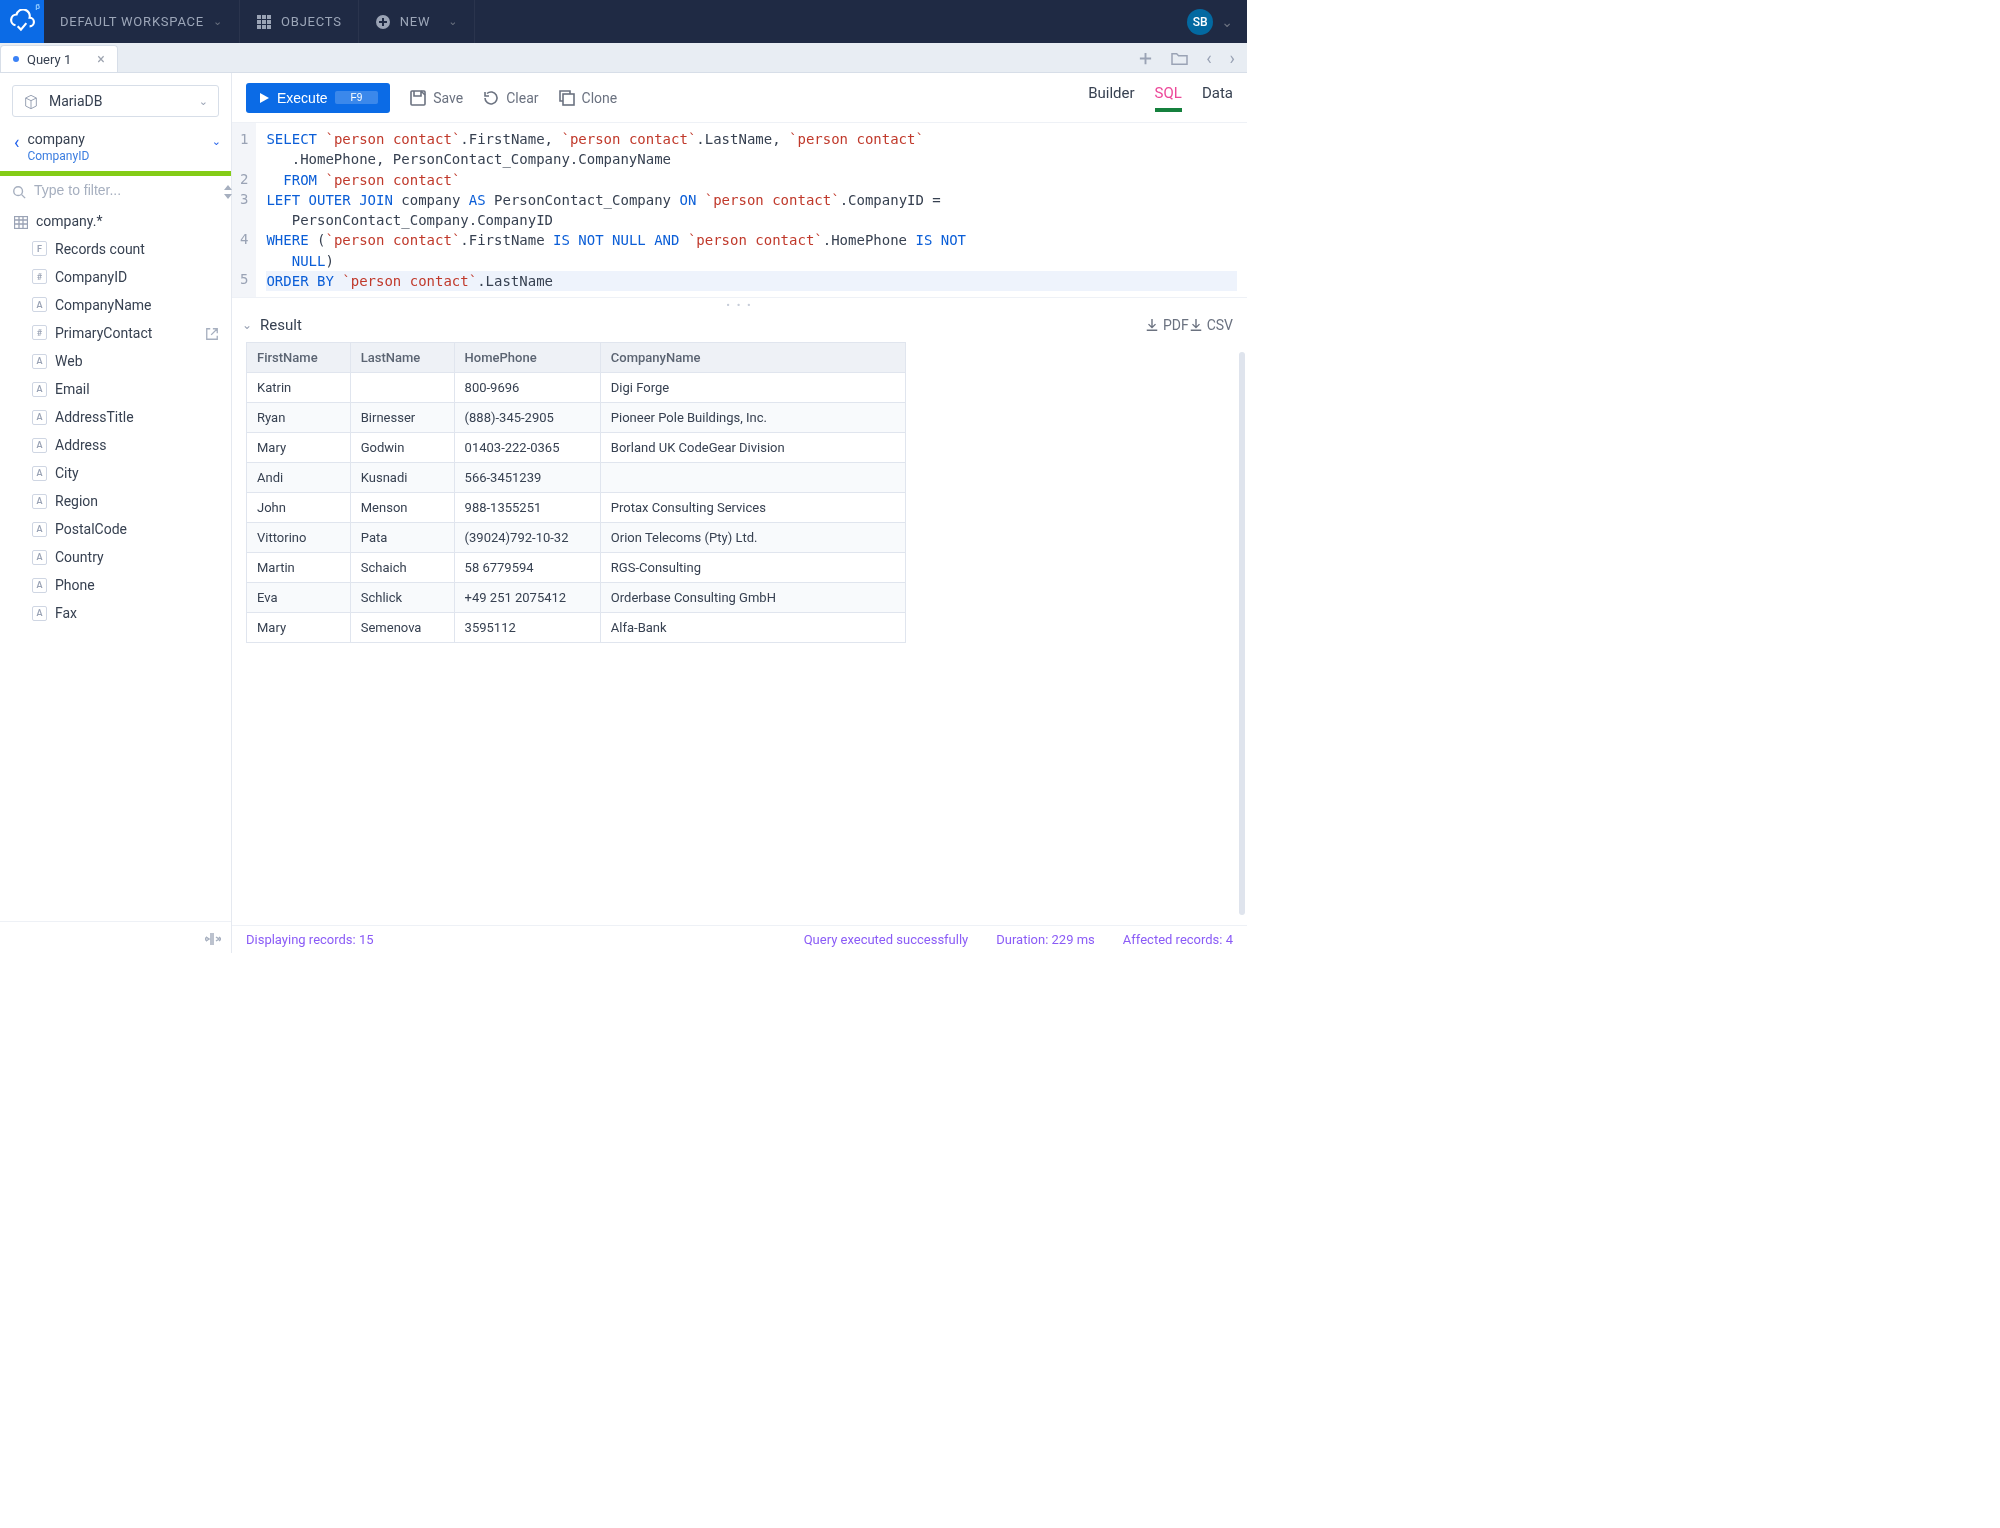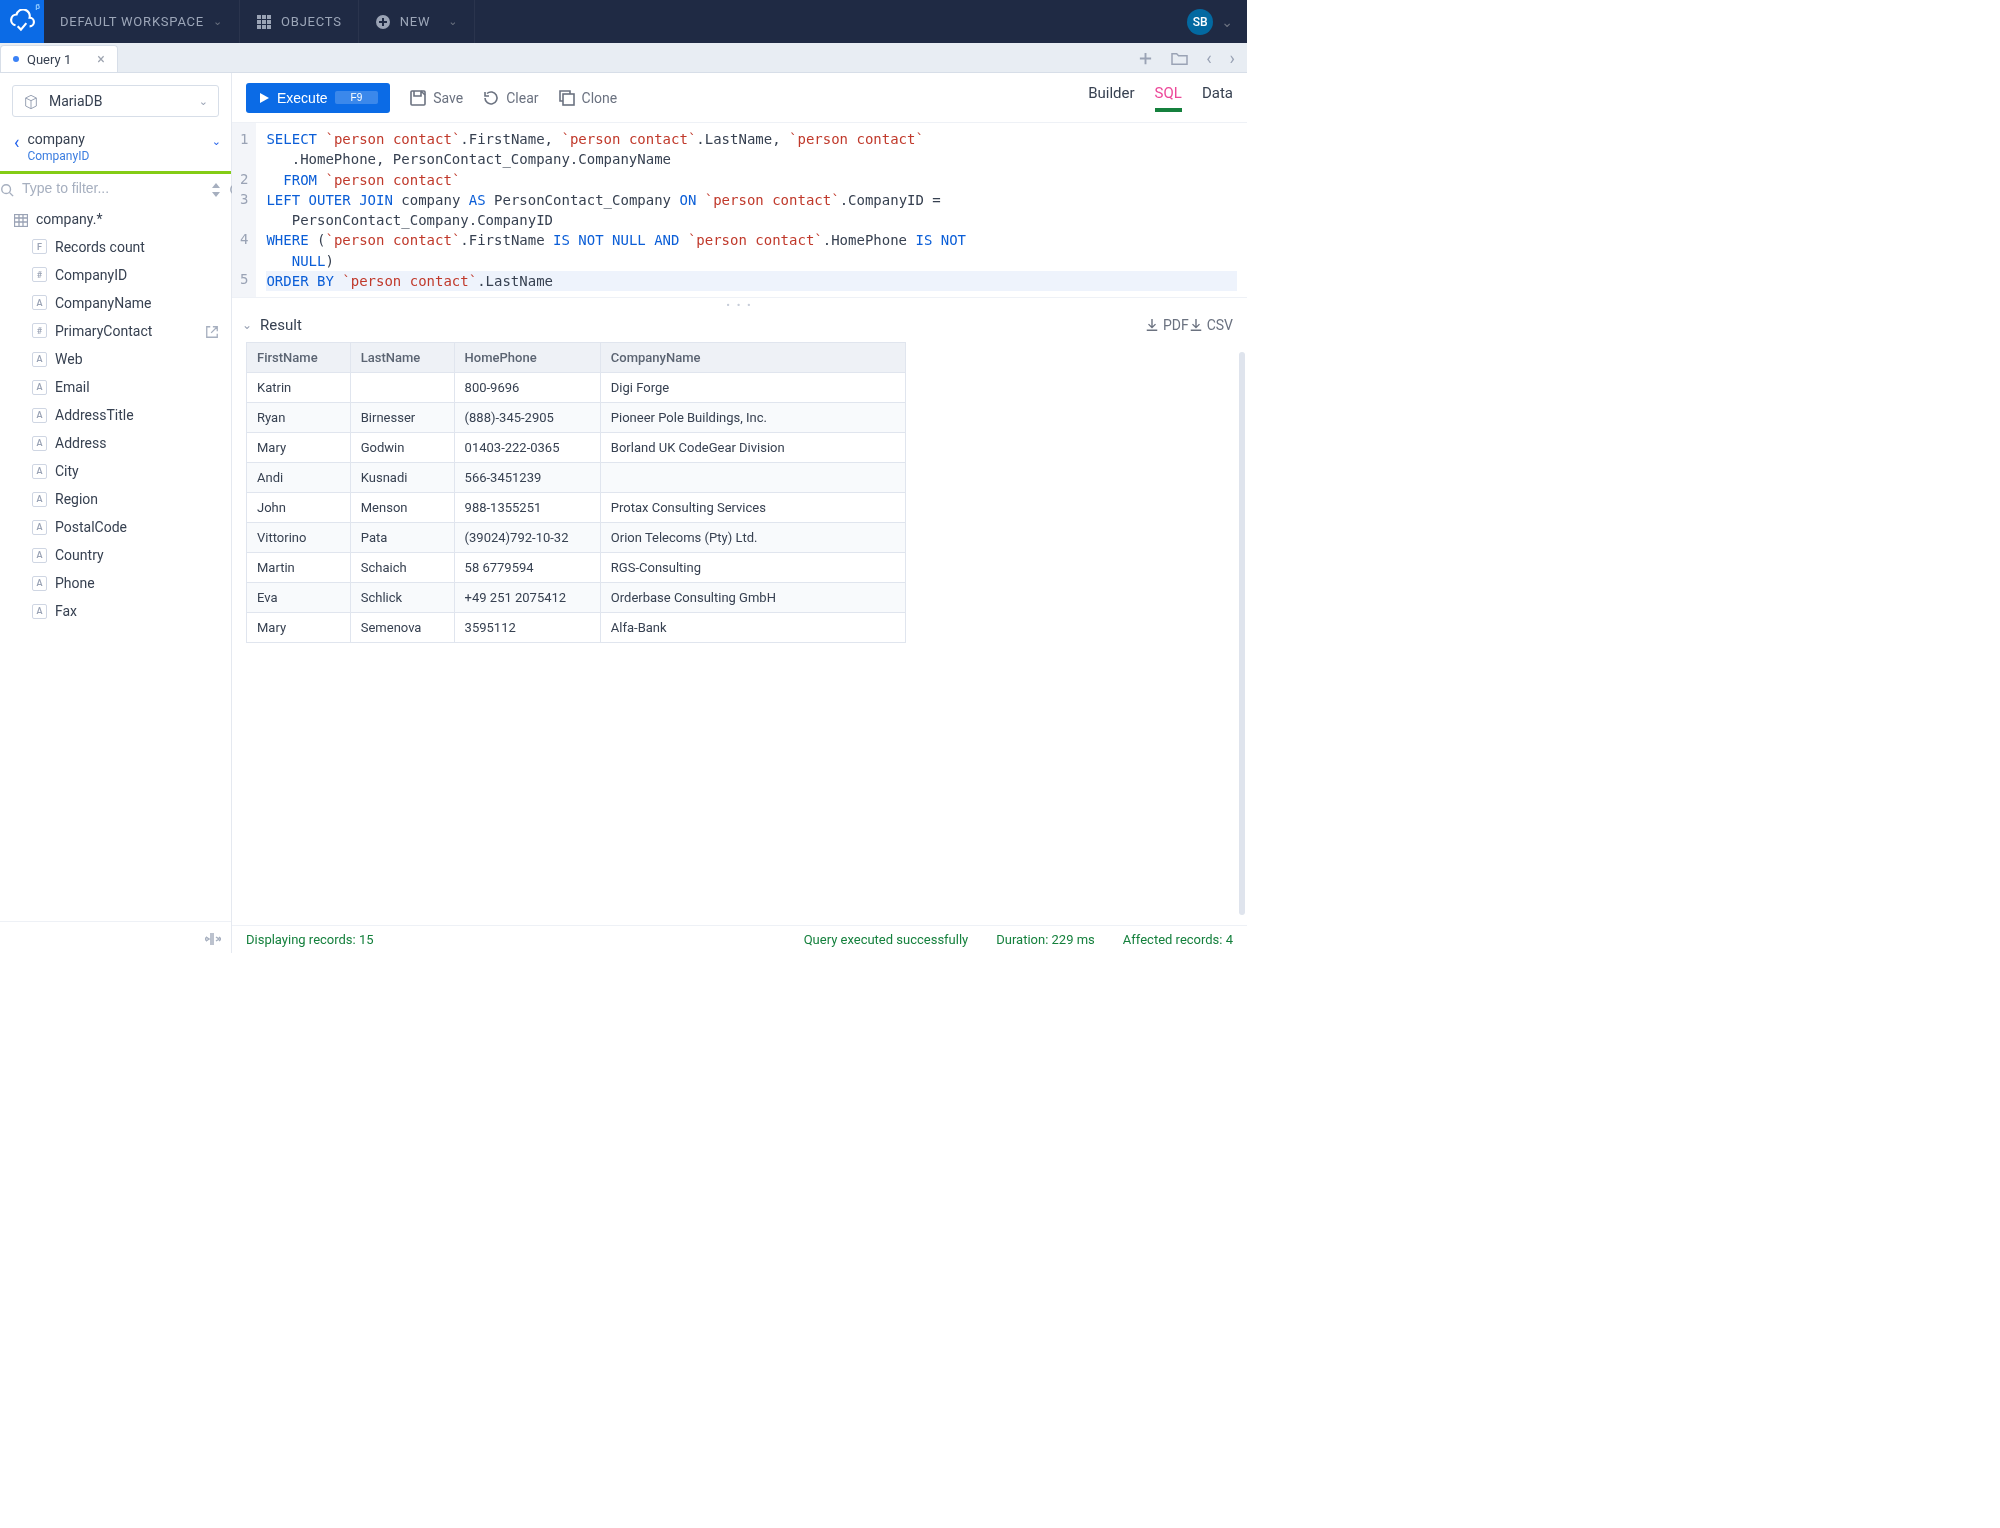--- a/index.html
+++ b/index.html
@@ -33,21 +33,21 @@
 .sidebar { width: 232px; border-right: 1px solid #e5e9f0; display: flex; flex-direction: column; }
 .db-select { margin: 12px 12px 8px 12px; border: 1px solid #d7dee8; border-radius: 3px; height: 32px; display: flex; align-items: center; padding: 0 10px; gap: 10px; cursor: pointer; }
 .db-select .dbicon { color: #9aa3b5; }
 .db-select .chv { margin-left: auto; color: #9aa3b5; font-size: 11px; }
 .breadcrumb { display: flex; align-items: flex-start; gap: 8px; padding: 6px 10px 8px 14px; }
 .breadcrumb .back { color: #2563eb; cursor: pointer; font-size: 18px; line-height: 1; margin-top: 2px; }
 .breadcrumb .crumb-col { display: flex; flex-direction: column; flex: 1; }
 .crumb-title { color: #374151; font-size: 14px; }
 .crumb-sub { color: #3b7de0; font-size: 12px; margin-top: 2px; }
 .crumb-expand { color: #2563eb; font-size: 11px; margin-top: 4px; cursor: pointer; }
-.filter-row { display: flex; align-items: center; gap: 8px; padding: 6px 10px 4px 0; border-top: 3px solid #84cc16; }
+.filter-row { display: flex; align-items: center; gap: 8px; padding: 6px 10px 4px 12px; border-top: 5px solid #84cc16; }
 .filter-row input { flex: 1; border: none; outline: none; font-size: 14px; color: #6b7280; }
 .filter-row input::placeholder { color: #a6afbf; }
 .search-icon { color: #a6afbf; }
 .sort-icon, .refresh-icon { color: #a6afbf; cursor: pointer; }
 .tree { padding: 4px 8px 8px 12px; overflow-y: auto; }
 .tree-node { display: flex; align-items: center; gap: 8px; padding: 6px 2px; font-size: 14px; color: #374151; cursor: pointer; }
 .tree-node .ti { width: 15px; height: 15px; border: 1px solid #cfd6e3; border-radius: 2px; display: flex; align-items: center; justify-content: center; font-size: 9px; font-weight: 600; color: #9aa3b5; }
 .tree-node.root .ti-grid { color: #9aa3b5; }
 .tree-children { margin-left: 18px; }
 .ext-link { color: #a6afbf; margin-left: auto; margin-right: 2px; cursor: pointer; }
@@ -84,21 +84,21 @@
 .result-title { font-size: 15px; color: #374151; }
 .export-btns { margin-left: auto; display: flex; gap: 0; color: #6b7280; font-size: 14px; }
 .export-btn { display: flex; align-items: center; gap: 4px; cursor: pointer; }
 .table-wrap { flex: 1; overflow: auto; padding: 0 14px; position: relative; }
 table.result { border-collapse: collapse; width: 660px; font-size: 13px; }
 table.result th, table.result td { border: 1px solid #e0e5ee; padding: 7px 10px; text-align: left; }
 table.result th { background: #eef1f6; color: #5b6472; font-weight: 500; }
 table.result tr:nth-child(even) td { background: #f8fafc; }
 .col-fn { width: 80px; } .col-ln { width: 70px; } .col-hp { width: 115px; } .col-co { width: 240px; }
 .vscroll { position: absolute; right: 2px; top: 10px; bottom: 10px; width: 6px; background: #dfe4ed; border-radius: 3px; }
-.status-bar { height: 28px; border-top: 1px solid #eef1f6; display: flex; align-items: center; padding: 0 14px; font-size: 13px; color: #15803d; gap: 32px; }
+.status-bar { height: 28px; border-top: 1px solid #eef1f6; display: flex; align-items: center; padding: 0 14px; font-size: 13px; color: #8b5cf6; gap: 32px; }
 .status-bar .sright { margin-left: auto; display: flex; gap: 28px; }
 
 svg { display: inline-block; vertical-align: middle; }
 </style>
 </head>
 <body>
 
 <div class="top-header">
   <div class="logo-box">
     <svg viewBox="0 0 24 24" fill="none">

